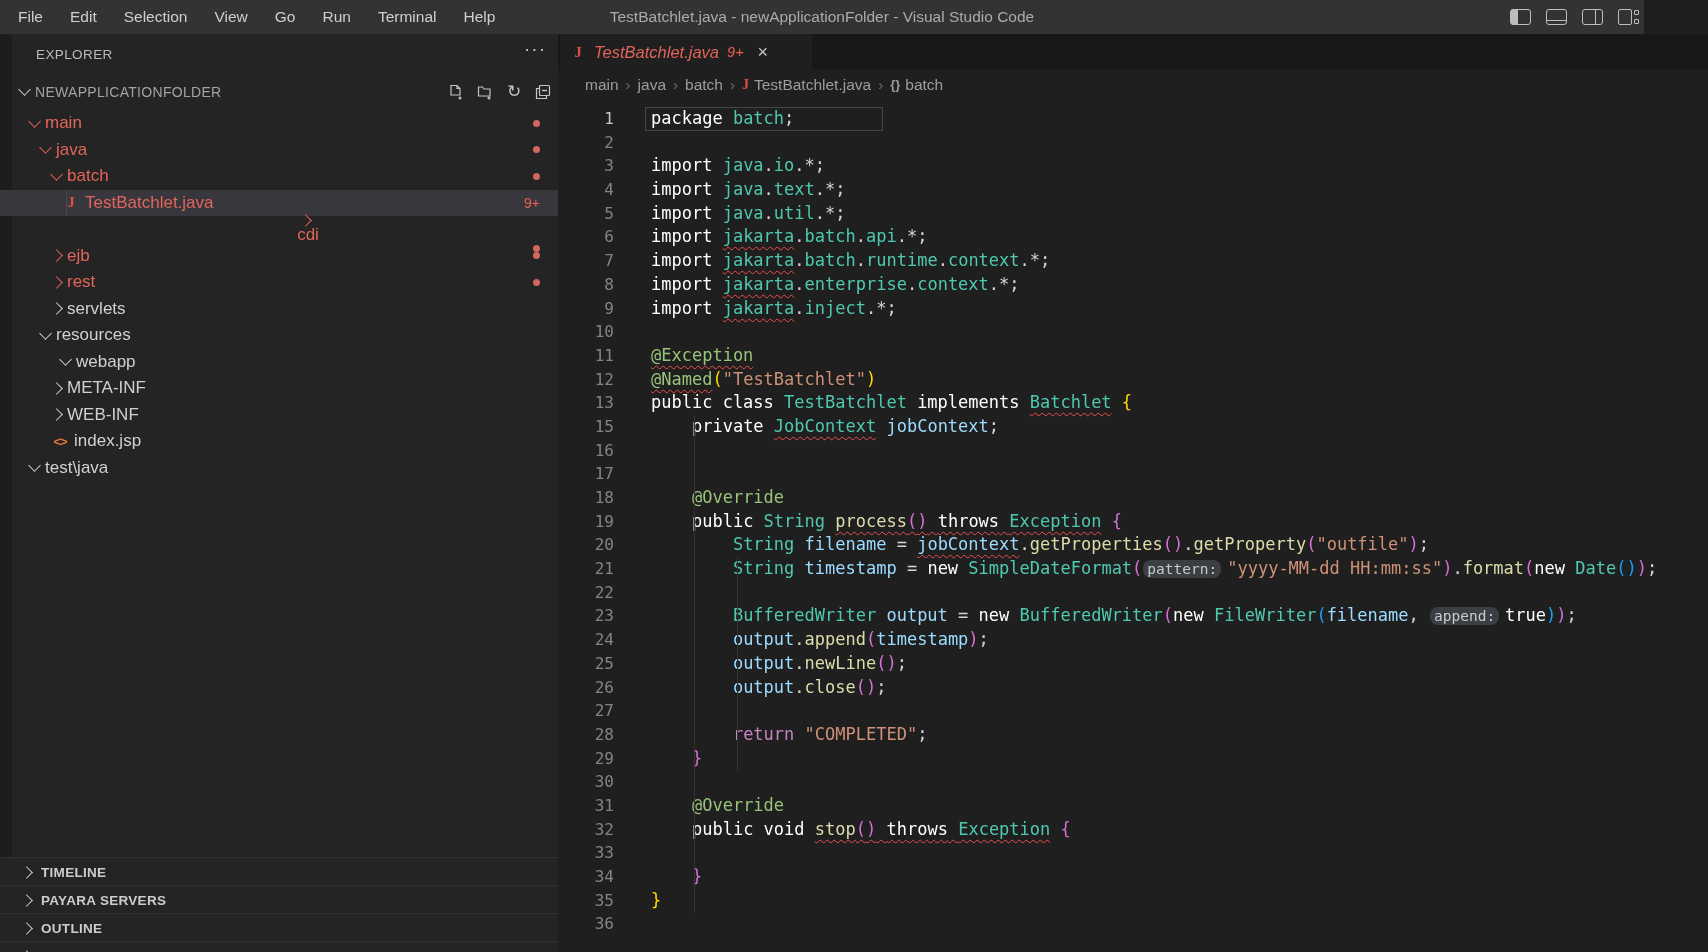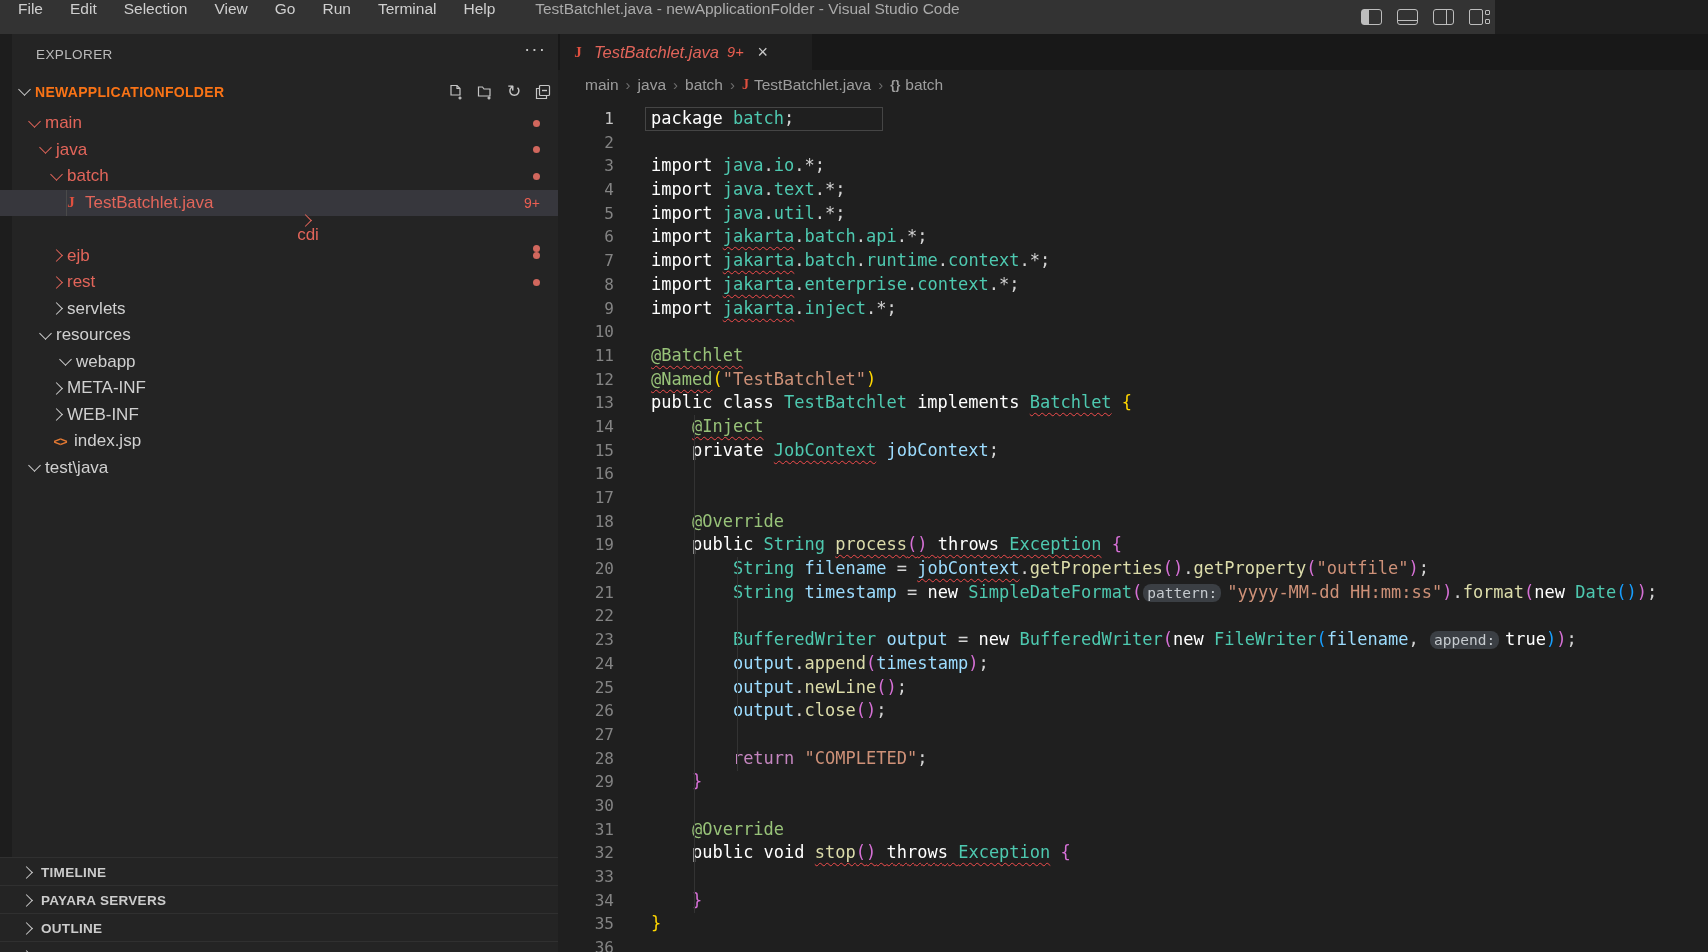--- a/index.html
+++ b/index.html
@@ -1,40 +1,40 @@
 <!DOCTYPE html>
 <html><head>
 <meta charset="utf-8">
 <style>
   html,body{margin:0;padding:0;width:1708px;height:952px;overflow:hidden;background:#1f1f1f;
     font-family:"Liberation Sans",sans-serif;-webkit-font-smoothing:antialiased;}
   #app{position:absolute;inset:0;width:1708px;height:952px;}
 
   
-  .titlebar{position:absolute;left:0;top:0;width:1495px;height:34px;background:#333333;
-    display:flex;align-items:flex-start;color:#d0d0d0;font-size:15.5px;}
+  .titlebar{position:absolute;left:0;top:0;width:1644px;height:34px;background:#333333;
+    display:flex;align-items:center;color:#d0d0d0;font-size:15.5px;}
   .menus{display:flex;gap:27px;padding-left:18px;z-index:2;}
   .menu-item{color:#cfcfcf;cursor:default;}
   .win-title{position:absolute;left:0;right:0;text-align:center;color:#ababab;font-size:15.5px;}
   .tb-icons{position:absolute;right:12px;top:0;height:34px;display:flex;align-items:center;gap:15px;z-index:2;}
   .lay{width:21px;height:16px;border:1.5px solid #bdbdbd;border-radius:3px;position:relative;box-sizing:border-box;}
   .lay .fillL{position:absolute;left:0;top:0;bottom:0;width:7px;background:#bdbdbd;}
   .lay .lineB{position:absolute;left:0;right:0;bottom:3px;border-top:1.5px solid #bdbdbd;}
   .lay .lineR{position:absolute;top:0;bottom:0;right:6px;border-left:1.5px solid #bdbdbd;}
   .lay-cust{width:14px;height:16px;border:1.5px solid #bdbdbd;border-radius:2px;position:relative;box-sizing:border-box;}
   .lay-cust .d1,.lay-cust .d2{position:absolute;right:-8px;width:5px;height:5px;border:1.5px solid #bdbdbd;border-radius:1px;box-sizing:border-box;}
   .lay-cust .d1{top:0;} .lay-cust .d2{bottom:0;}
 
   
   .sidebar{position:absolute;left:0;top:34px;width:558px;bottom:0;background:#242424;color:#d0d0d0;}
   .side-strip{position:absolute;left:0;top:0;bottom:0;width:12px;background:#1d1d1d;}
   .explorer-head{position:absolute;left:36px;top:13px;font-size:13.5px;letter-spacing:.4px;color:#bbbbbb;}
   .explorer-more{position:absolute;left:524px;top:4px;font-size:19px;color:#c5c5c5;letter-spacing:1px;}
   .folder-row{position:absolute;left:0;top:44px;width:558px;height:27px;display:flex;align-items:center;}
-  .folder-name{font-weight:bold;font-size:14px;letter-spacing:.3px;color:#f97316;margin-left:6px;}
+  .folder-name{font-weight:normal;font-size:14px;letter-spacing:.3px;color:#a3a3a3;margin-left:6px;}
   .head-actions{position:absolute;right:6px;top:0;height:27px;display:flex;align-items:center;gap:11px;}
   .act-icon{width:18px;height:18px;color:#c5c5c5;display:flex;align-items:center;justify-content:center;font-size:16px;}
   .chev{width:9px;height:9px;border-right:1.6px solid currentColor;border-bottom:1.6px solid currentColor;
     display:inline-block;box-sizing:border-box;flex:0 0 auto;}
   .chev.open{transform:rotate(45deg);margin-top:-4px;}
   .chev.closed{transform:rotate(-45deg);}
   .tree{position:absolute;left:0;top:76px;width:558px;}
   .tree-row{position:relative;height:26.5px;display:flex;align-items:center;font-size:17px;color:#d0d0d0;width:558px;box-sizing:border-box;}
   .tree-row.selected{background:#37373d;}
   .tree-row .lbl{margin-left:6px;white-space:pre;}
@@ -327,35 +327,31 @@
           <div class="code-line">
             <span class="ln">9</span>
             <span class="lc"><span class="tk kw">import </span><span class="tk type err">jakarta</span><span class="tk p">.</span><span class="tk type">inject</span><span class="tk p">.*;</span></span>
           </div>
           <div class="code-line">
             <span class="ln">10</span>
             <span class="lc"></span>
           </div>
           <div class="code-line">
             <span class="ln">11</span>
-            <span class="lc"><span class="tk ann err">@Batchlet</span></span>
+            <span class="lc"><span class="tk ann err">@Exception</span></span>
           </div>
           <div class="code-line">
             <span class="ln">12</span>
             <span class="lc"><span class="tk ann err">@Named</span><span class="tk by">(</span><span class="tk str">"TestBatchlet"</span><span class="tk by">)</span></span>
           </div>
           <div class="code-line">
             <span class="ln">13</span>
             <span class="lc"><span class="tk kw">public class </span><span class="tk type">TestBatchlet </span><span class="tk kw">implements </span><span class="tk type err">Batchlet</span><span class="tk p"> </span><span class="tk by">{</span></span>
           </div>
           <div class="code-line">
-            <span class="ln">14</span>
-            <span class="lc"><span class="tk p">    </span><span class="tk ann err">@Inject</span></span>
-          </div>
-          <div class="code-line">
             <span class="ln">15</span>
             <span class="lc"><span class="tk p">    </span><span class="tk kw">private </span><span class="tk type err">JobContext</span><span class="tk p"> </span><span class="tk var">jobContext</span><span class="tk p">;</span></span>
           </div>
           <div class="code-line">
             <span class="ln">16</span>
             <span class="lc"></span>
           </div>
           <div class="code-line">
             <span class="ln">17</span>
             <span class="lc"></span>

